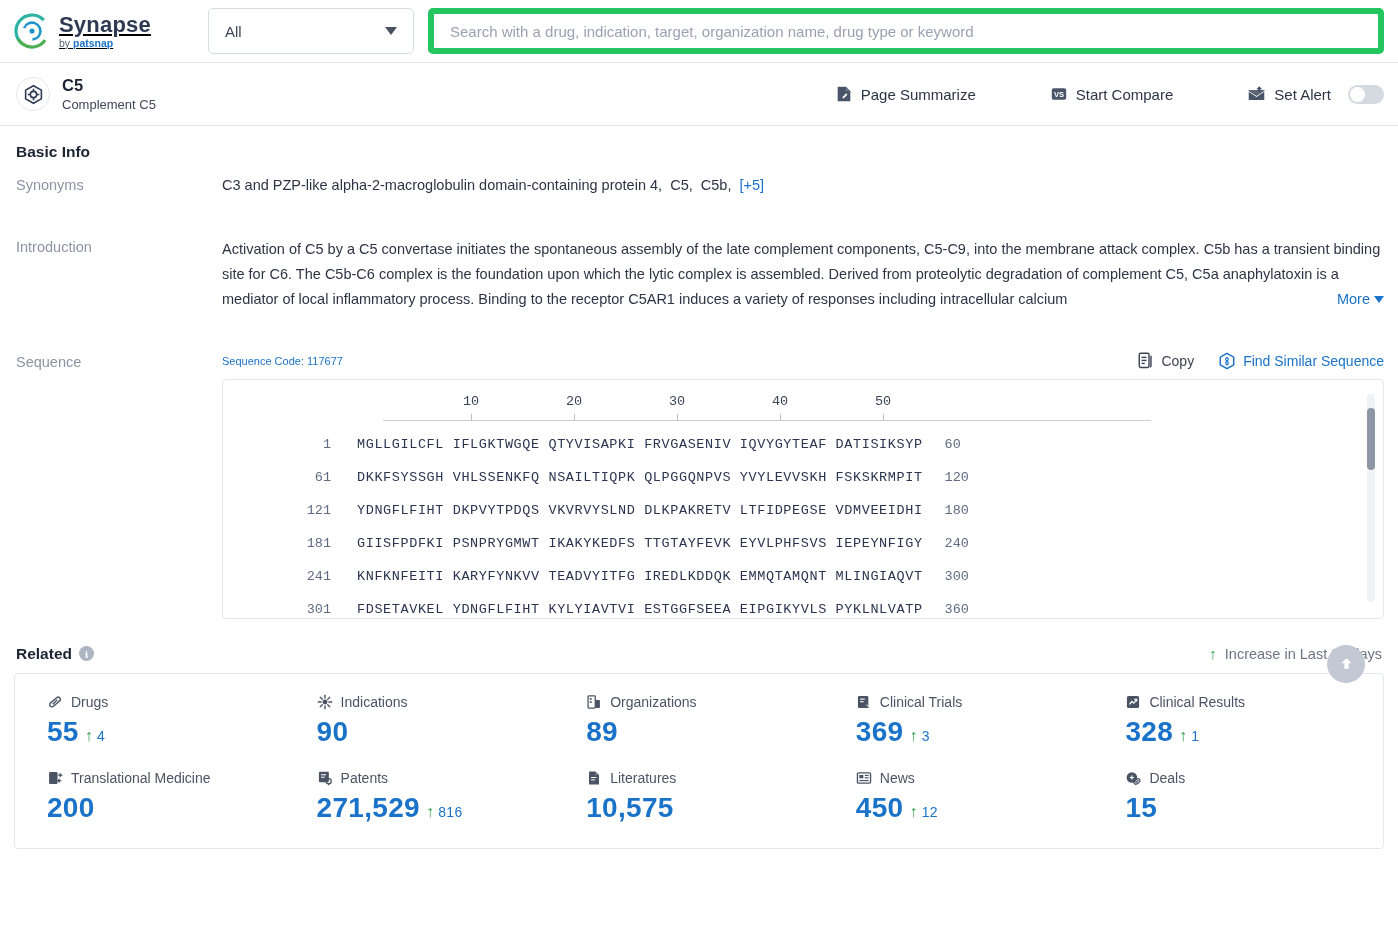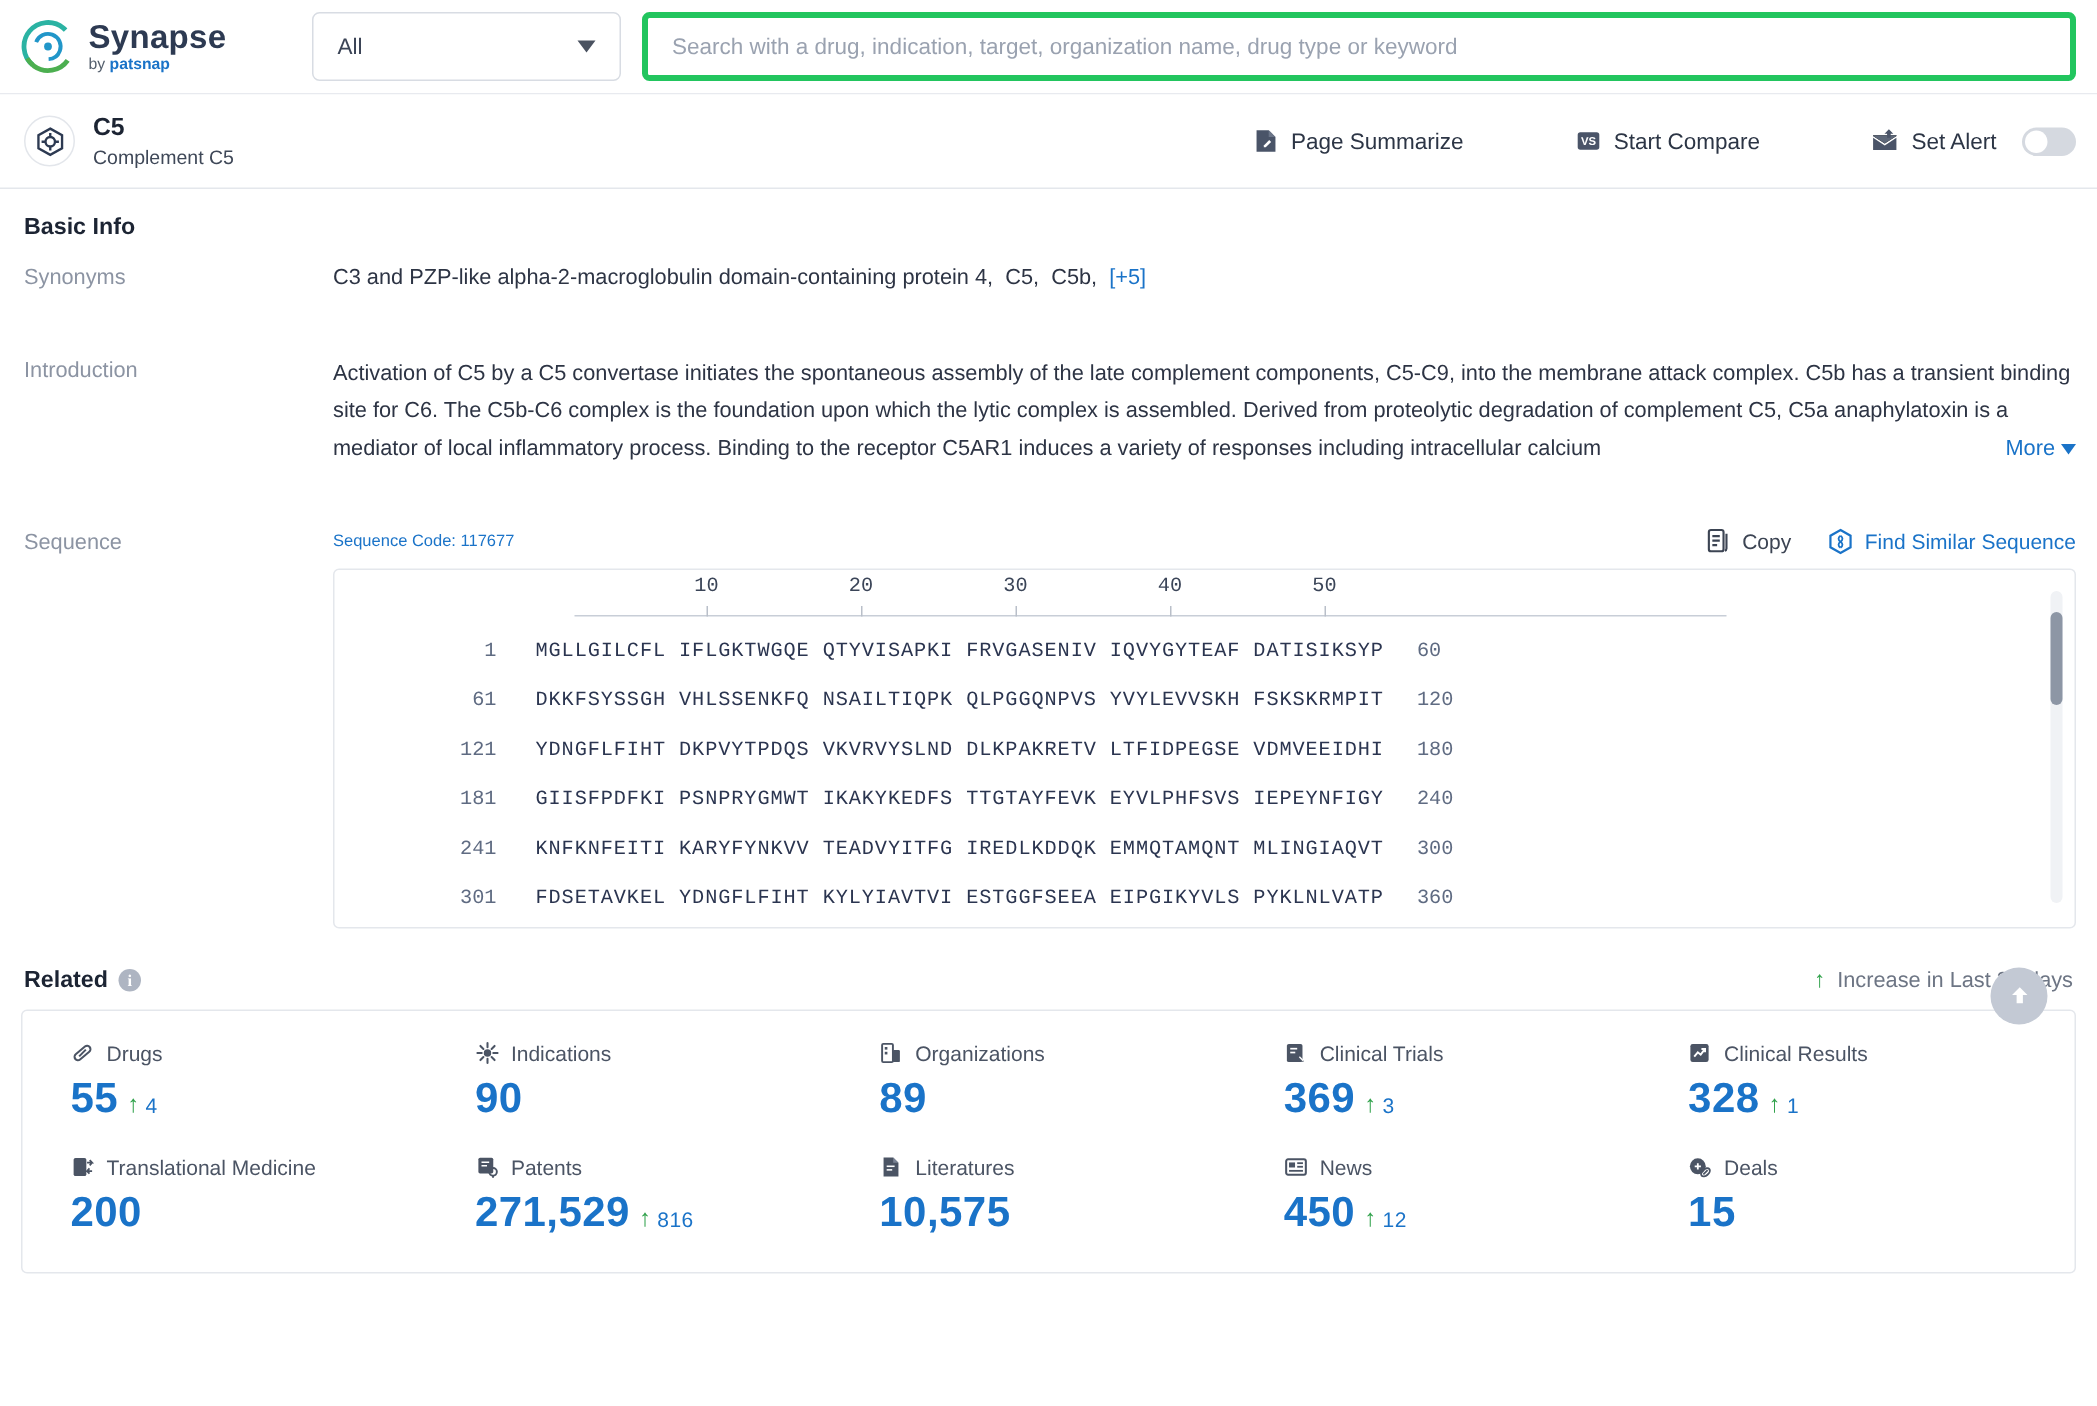--- a/index.html
+++ b/index.html
@@ -15,21 +15,21 @@
   .topbar {
     height: 63px;
     display: flex;
     align-items: center;
     padding: 0 0 0 14px;
     border-bottom: 1px solid #e8eaef;
     background: #fff;
   }
   .brand { display: flex; align-items: center; gap: 9px; width: 180px; }
   .brand-mark { width: 36px; height: 36px; flex: 0 0 36px; }
-  .brand-text { line-height: 1; }
+  .brand-text { line-height: 1; text-decoration: underline; }
   .brand-name {
     font-size: 22px; font-weight: 600; color: #2d3a52;
     letter-spacing: .2px; display: block;
   }
   .brand-sub {
     font-size: 10.5px; color: #5a6472; display: block; margin-top: 2px;
   }
   .brand-sub .ps { color: #1a73c8; font-weight: 700; }
   .brand-sub .by { color: #55606e; }
 
@@ -40,21 +40,21 @@
     padding: 0 16px; background: #fff; cursor: pointer; gap: 28px;
   }
   .scope-select .val { font-size: 15px; color: #3b4456; }
   .caret {
     width: 0; height: 0;
     border-left: 6px solid transparent; border-right: 6px solid transparent;
     border-top: 8px solid #4a5260;
   }
   .searchbox {
     flex: 1; height: 46px; margin-left: 14px; margin-right: 14px;
-    border: 4px solid #22c55e; border-radius: 5px;
+    border: 6px solid #22c55e; border-radius: 5px;
     display: flex; align-items: center; padding: 0 16px; background: #fff;
   }
   .searchbox .ph { font-size: 15px; color: #9aa2b0; }
 
   
   .entity-bar {
     height: 63px;
     display: flex; align-items: center;
     padding: 0 14px 0 16px;
     border-bottom: 1px solid #e4e7ec;
@@ -138,21 +138,21 @@
   .seq-tool {
     display: flex; align-items: center; gap: 7px;
     font-size: 14px; cursor: pointer;
   }
   .seq-tool.copy { color: #3c4453; }
   .seq-tool.find { color: #1a73c8; }
 
   .seq-box {
     border: 1px solid #e4e7ec; border-radius: 4px;
     background: #fff; height: 240px; overflow: hidden;
-    position: relative; padding: 4px 0 0 0;
+    position: relative; padding: 14px 0 0 0;
   }
   .seq-inner {
     font-family: "Liberation Mono", monospace;
     font-size: 13.5px; color: #2f3a52; padding-left: 56px;
   }
   .ruler {
     position: relative; height: 30px;
     margin-left: 104px; width: 768px;
   }
   .ruler .tickmark {

